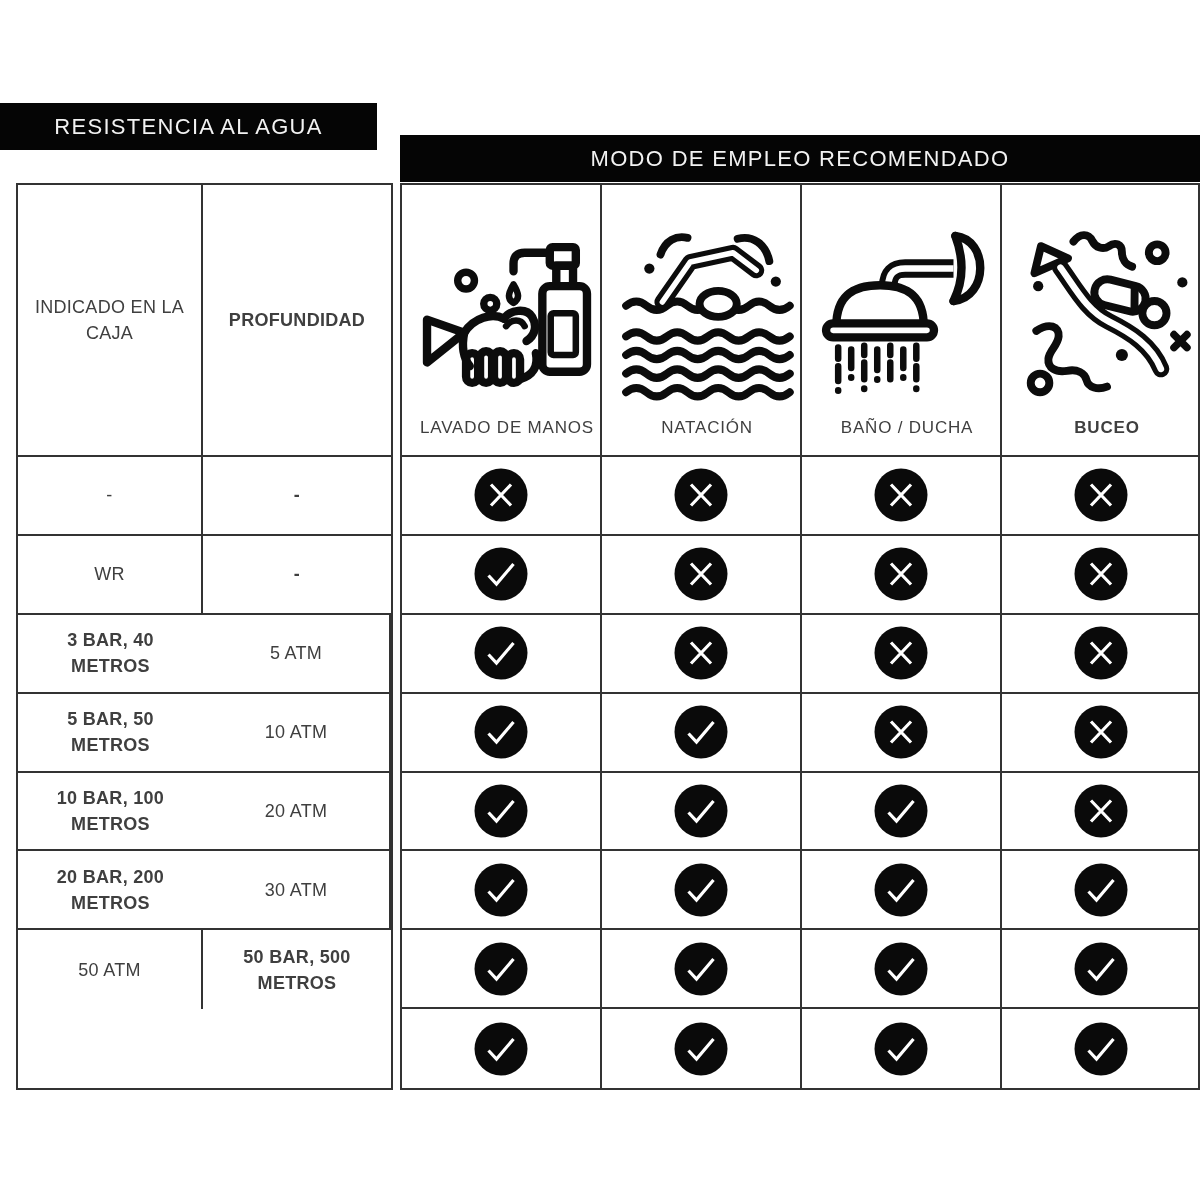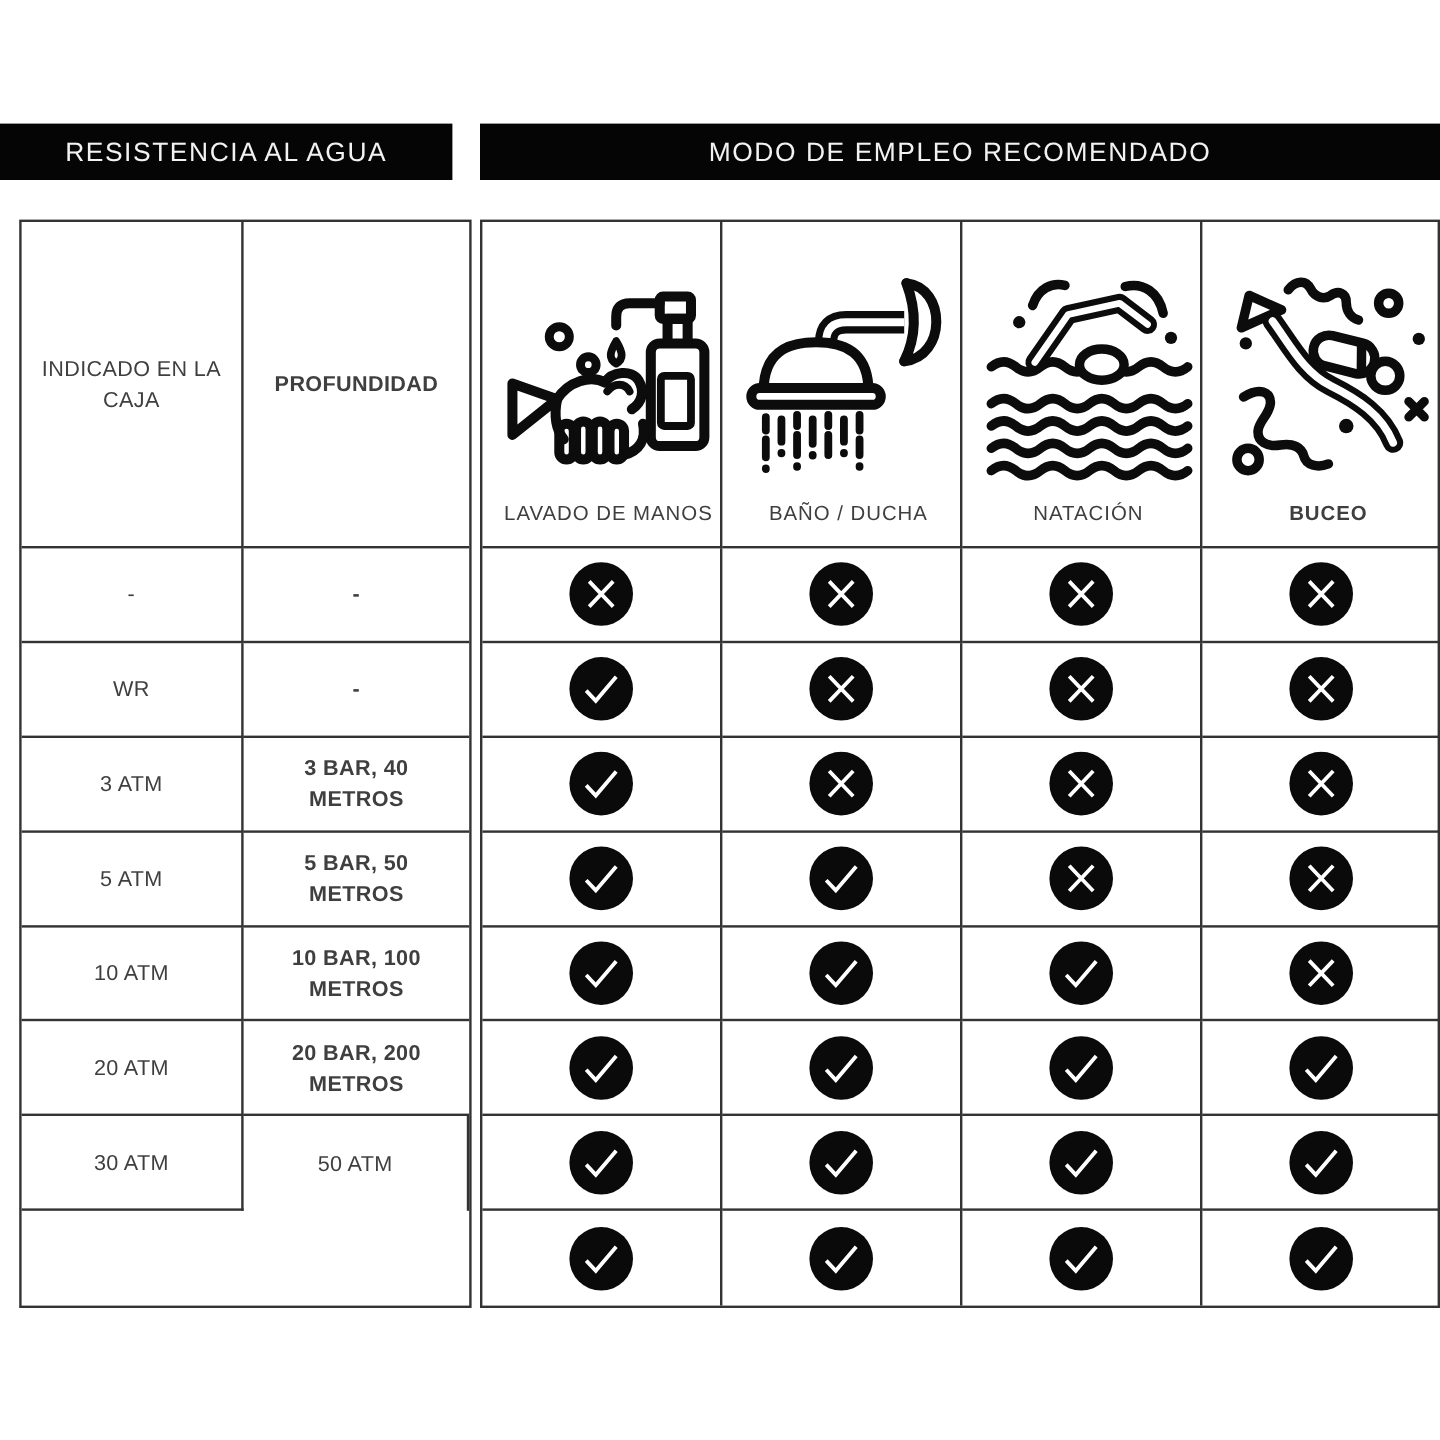--- a/index.html
+++ b/index.html
@@ -6,21 +6,21 @@
   body { width:1200px; height:1200px; font-family:"Liberation Sans", sans-serif; }
   .page { position:relative; width:1200px; height:1116px; background:#ffffff; overflow:hidden; }
 
   .bar {
     position:absolute; top:103px; height:47px;
     background:var(--bar-bg,#050505); color:var(--bar-text,#f2f2f2);
     display:flex; align-items:center; justify-content:center;
     font-size:22px; letter-spacing:1.3px; white-space:nowrap;
   }
   .bar-left  { left:0;     width:377px; }
-  .bar-right { left:400px; width:800px; }
+  .bar-right { left:400px; width:800px;margin-top:32px; }
 
   .grid-table {
     position:absolute; top:183px; height:907px;
     display:grid; box-sizing:border-box;
     border:2px solid var(--line,#333333);
     grid-template-rows:272px repeat(8, 1fr);
     background:#ffffff;
   }
   .ltable { left:0; width:377px; grid-template-columns:185px 1fr;margin-left:16px; }
   .rtable { left:400px; width:800px; grid-template-columns:repeat(4, 1fr); }
@@ -57,30 +57,30 @@
   </div>
 
   <div class="grid-table ltable">
     <div class="cell">INDICADO EN LA CAJA</div>
     <div class="cell last-col">PROFUNDIDAD</div>
 
     <div class="cell">-</div>
     <div class="cell last-col">-</div>
     <div class="cell">WR</div>
     <div class="cell last-col">-</div>
-    <div class="cell">3 ATM</div>
     <div class="cell last-col">3 BAR, 40 METROS</div>
     <div class="cell">5 ATM</div>
     <div class="cell last-col">5 BAR, 50 METROS</div>
     <div class="cell">10 ATM</div>
     <div class="cell last-col">10 BAR, 100 METROS</div>
     <div class="cell">20 ATM</div>
     <div class="cell last-col">20 BAR, 200 METROS</div>
     <div class="cell">30 ATM</div>
     <div class="cell last-row">50 ATM</div>
+    <div class="cell last-col last-row">50 BAR, 500 METROS</div>
   </div>
 
   <div class="grid-table rtable">
 
     <div class="cell icon-cell">
       <svg class="pictogram" viewBox="0 0 200 230">
         <g fill="none" stroke="#0c0c0c" stroke-width="9" stroke-linecap="round" stroke-linejoin="round">
           <rect x="138" y="98" width="48" height="92" rx="8"></rect>
           <rect x="147" y="127" width="27" height="45" rx="3" stroke-width="7"></rect>
           <path d="M153 96 V76 H171 V96"></path>
@@ -99,59 +99,59 @@
           <rect x="86" y="168" width="13" height="34" rx="6.5"></rect>
           <rect x="101" y="170" width="13" height="32" rx="6.5"></rect>
           <path d="M114 198 C128 194 134 184 131 170"></path>
         </g>
       </svg>
       <div class="col-label">LAVADO DE MANOS</div>
     </div>
 
     <div class="cell icon-cell">
       <svg class="pictogram" viewBox="0 0 200 230">
+        <g fill="none" stroke="#0c0c0c" stroke-width="8.5" stroke-linecap="round" stroke-linejoin="round">
+          <path d="M50 64 C55 49 67 43 79 46"></path>
+          <path d="M133 47 C149 43 163 52 167 71"></path>
+          <circle cx="38" cy="79" r="5.5" fill="#0c0c0c" stroke="none"></circle>
+          <circle cx="174" cy="93" r="5.5" fill="#0c0c0c" stroke="none"></circle>
+          <path d="M13 119 q11 -9 22 0 t22 0 t22 0 t22 0 t22 0 t22 0 t22 0 t22 0"></path>
+          <path d="M52 115 L82 72 L128 62 L153 81" stroke-width="17"></path>
+          <path d="M52 115 L82 72 L128 62 L153 81" stroke="#ffffff" stroke-width="6"></path>
+          <ellipse cx="112" cy="117" rx="20" ry="14" fill="#ffffff"></ellipse>
+          <path d="M13 152 q11 -9 22 0 t22 0 t22 0 t22 0 t22 0 t22 0 t22 0 t22 0"></path>
+          <path d="M13 172 q11 -9 22 0 t22 0 t22 0 t22 0 t22 0 t22 0 t22 0 t22 0"></path>
+          <path d="M13 192 q11 -9 22 0 t22 0 t22 0 t22 0 t22 0 t22 0 t22 0 t22 0"></path>
+          <path d="M13 212 q11 -9 22 0 t22 0 t22 0 t22 0 t22 0 t22 0 t22 0 t22 0"></path>
+        </g>
+      </svg>
+      <div class="col-label">NATACIÓN</div>
+    </div>
+
+    <div class="cell icon-cell">
+      <svg class="pictogram" viewBox="0 0 200 230">
         <g fill="none" stroke="#0c0c0c" stroke-width="9" stroke-linecap="round" stroke-linejoin="round">
           <path d="M152 44 C188 48 188 110 150 114"></path>
           <path d="M152 44 C161 68 161 92 150 114"></path>
           <path d="M150 79 H98 Q80 79 80 97 V106" stroke-width="20" stroke-linecap="butt"></path>
           <path d="M150 79 H98 Q80 79 80 97 V106" stroke="#ffffff" stroke-width="7" stroke-linecap="butt"></path>
           <path d="M24 141 C24 106 45 97 71 97 C97 97 118 106 118 141 Z" fill="#ffffff"></path>
           <rect x="13" y="138" width="116" height="15" rx="7.5" fill="#ffffff"></rect>
           <g stroke-width="7">
             <path d="M26 164 V176 M26 184 V200 M26 210 V210.5"></path>
             <path d="M40 166 V186 M40 196 V196.5"></path>
             <path d="M54 162 V172 M54 180 V198 M54 208 V208.5"></path>
             <path d="M68 166 V188 M68 198 V198.5"></path>
             <path d="M82 162 V172 M82 180 V198"></path>
             <path d="M96 166 V186 M96 196 V196.5"></path>
             <path d="M110 162 V176 M110 184 V198 M110 208 V208.5"></path>
           </g>
         </g>
       </svg>
       <div class="col-label">BAÑO / DUCHA</div>
-    </div>
-
-    <div class="cell icon-cell">
-      <svg class="pictogram" viewBox="0 0 200 230">
-        <g fill="none" stroke="#0c0c0c" stroke-width="8.5" stroke-linecap="round" stroke-linejoin="round">
-          <path d="M50 64 C55 49 67 43 79 46"></path>
-          <path d="M133 47 C149 43 163 52 167 71"></path>
-          <circle cx="38" cy="79" r="5.5" fill="#0c0c0c" stroke="none"></circle>
-          <circle cx="174" cy="93" r="5.5" fill="#0c0c0c" stroke="none"></circle>
-          <path d="M13 119 q11 -9 22 0 t22 0 t22 0 t22 0 t22 0 t22 0 t22 0 t22 0"></path>
-          <path d="M52 115 L82 72 L128 62 L153 81" stroke-width="17"></path>
-          <path d="M52 115 L82 72 L128 62 L153 81" stroke="#ffffff" stroke-width="6"></path>
-          <ellipse cx="112" cy="117" rx="20" ry="14" fill="#ffffff"></ellipse>
-          <path d="M13 152 q11 -9 22 0 t22 0 t22 0 t22 0 t22 0 t22 0 t22 0 t22 0"></path>
-          <path d="M13 172 q11 -9 22 0 t22 0 t22 0 t22 0 t22 0 t22 0 t22 0 t22 0"></path>
-          <path d="M13 192 q11 -9 22 0 t22 0 t22 0 t22 0 t22 0 t22 0 t22 0 t22 0"></path>
-          <path d="M13 212 q11 -9 22 0 t22 0 t22 0 t22 0 t22 0 t22 0 t22 0 t22 0"></path>
-        </g>
-      </svg>
-      <div class="col-label">NATACIÓN</div>
     </div>
 
     <div class="cell icon-cell last-col">
       <svg class="pictogram" viewBox="0 0 200 230">
         <g fill="none" stroke="#0c0c0c" stroke-width="8.5" stroke-linecap="round" stroke-linejoin="round">
           <path d="M64 50 C71 41 80 41 84 49 C88 57 96 59 102 55 C109 50 116 53 116 61 C116 69 120 75 127 77"></path>
           <path d="M24 146 C38 137 49 141 48 152 C47 162 38 167 37 176 C36 186 45 191 57 189 C68 187 76 191 78 199 C80 207 90 210 100 206"></path>
           <path d="M22 84 L29 55 L58 68 Z"></path>
           <path d="M50 78 C66 100 78 124 102 136 C126 148 148 162 158 187" stroke-width="18"></path>
           <path d="M50 78 C66 100 78 124 102 136 C126 148 148 162 158 187" stroke="#ffffff" stroke-width="7"></path>

